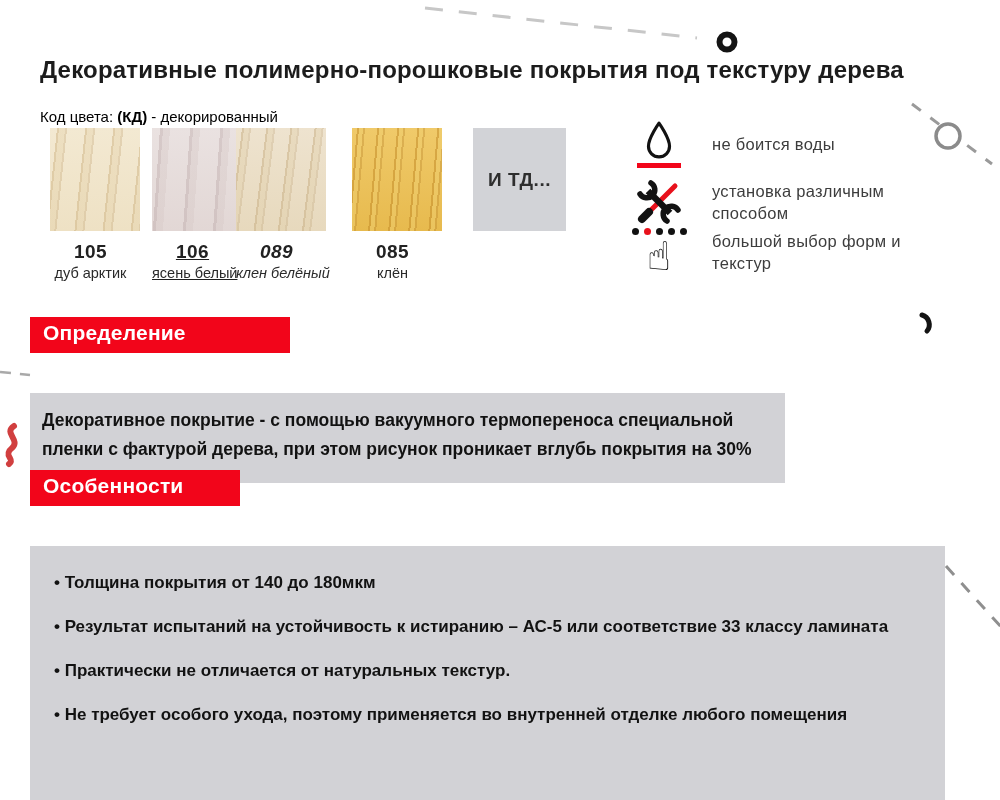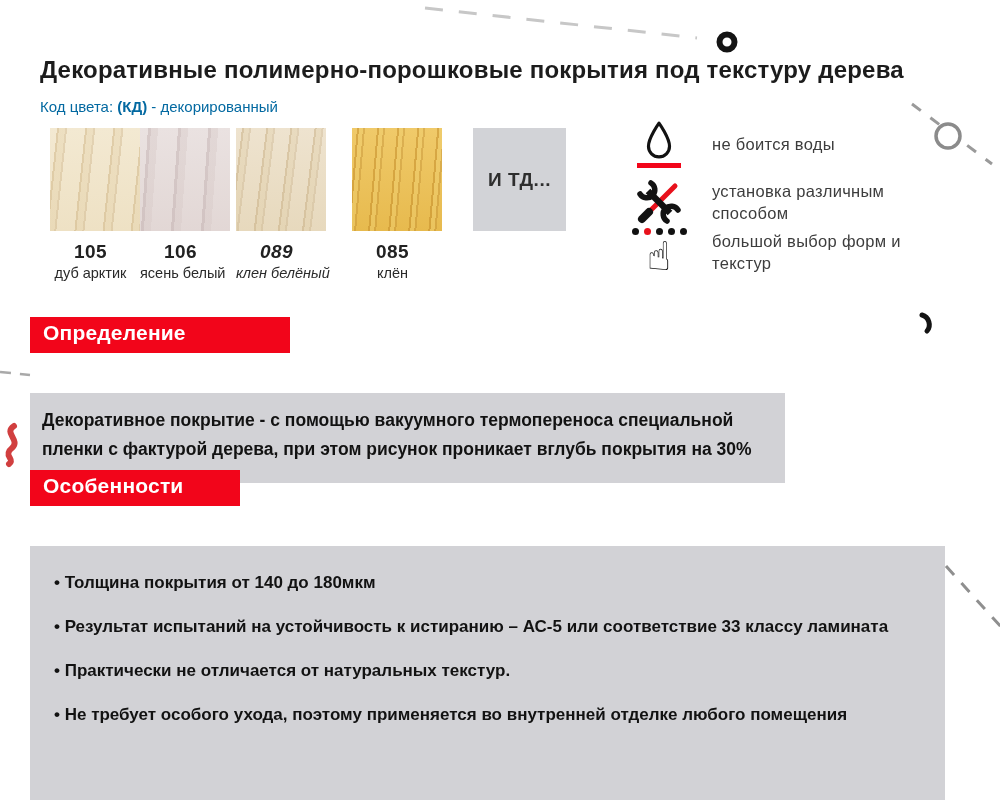--- a/index.html
+++ b/index.html
@@ -14,29 +14,29 @@
   }
   .decor-layer { position:absolute; inset:0; pointer-events:none; z-index:0; }
   .content { position:absolute; inset:0; z-index:1; }
 
   
   .title {
     position:absolute; left:40px; top:56px;
     font-size:24px; font-weight:800; color:#1c1c1c; letter-spacing:0.2px;
   }
   .subtitle {
-    position:absolute; left:40px; top:98px;
-    font-size:15px; color:#0369a1;
+    position:absolute; left:40px; top:108px;
+    font-size:15px; color:#000000;
   }
   .subtitle .code { font-weight:800; }
 
   
   .swatch { position:absolute; top:128px; width:81px; }
   .swatch-img { width:90px; height:103px; }
-  .sw-0 { left:50px; } .sw-1 { left:140px; } .sw-2 { left:236px;font-style:italic; } .sw-3 { left:352px; }
+  .sw-0 { left:50px; } .sw-1 { left:152px;text-decoration:underline; } .sw-2 { left:236px;font-style:italic; } .sw-3 { left:352px; }
   .s105 { background:#f1e6cd;
     background-image:
       repeating-linear-gradient(96deg, rgba(202,173,122,0) 0 7px, rgba(202,173,122,.45) 7px 9px, rgba(226,205,162,.35) 9px 15px, rgba(190,158,108,.3) 15px 17px, rgba(202,173,122,0) 17px 28px),
       linear-gradient(180deg, #f3e9d2, #eee1c4); }
   .s106 { background:#e8dfde;
     background-image:
       repeating-linear-gradient(94deg, rgba(185,165,165,0) 0 8px, rgba(185,165,165,.4) 8px 11px, rgba(214,200,198,.4) 11px 18px, rgba(185,165,165,0) 18px 30px),
       linear-gradient(180deg, #eae2e1, #e2d7d5); }
   .s089 { background:#ebdfc8;
     background-image:

